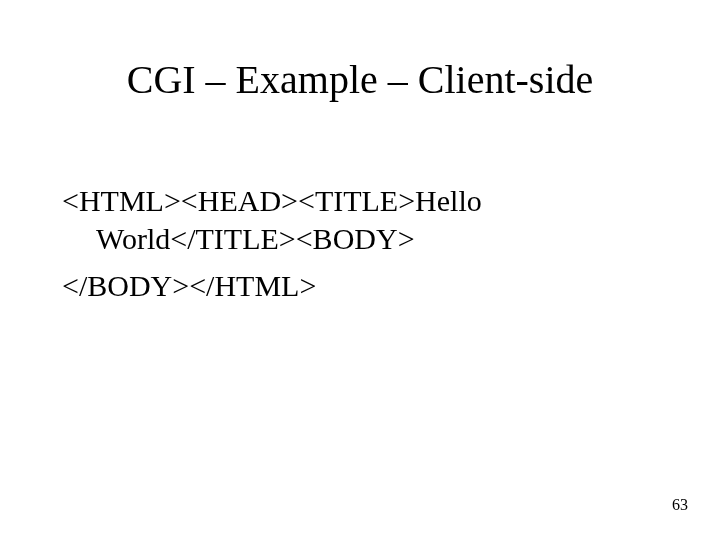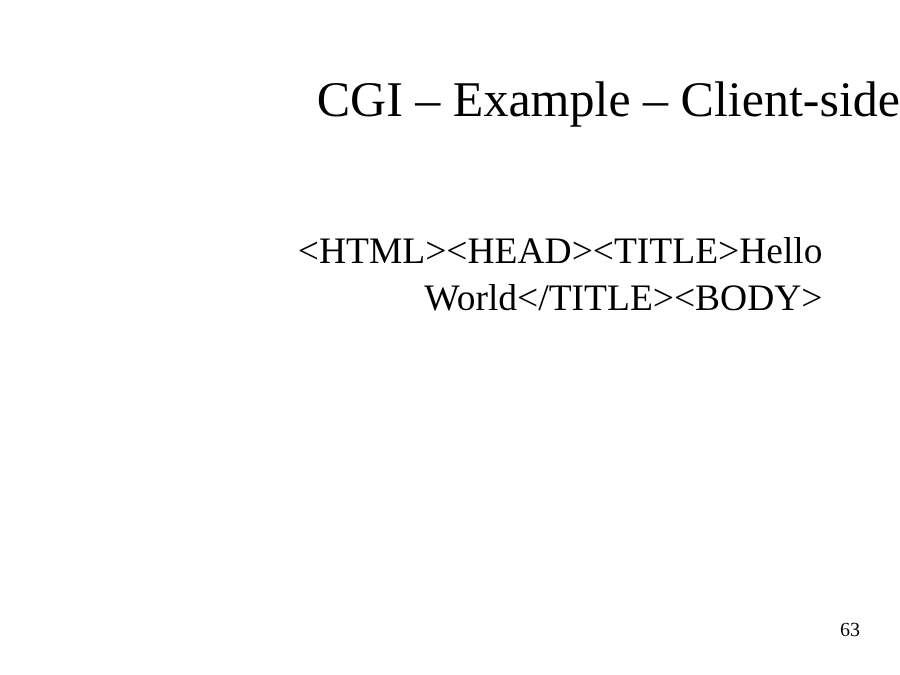--- a/index.html
+++ b/index.html
@@ -15,57 +15,57 @@
     position: relative;
     width: 720px;
     height: 540px;
     box-sizing: border-box;
   }
   .title {
     position: absolute;
     top: 56px;
     left: 0;
     width: 100%;
-    text-align: right;
+    text-align: center;
     font-size: 40px;
     font-weight: normal;
   }
   .body {
     position: absolute;
     top: 152px;
     left: 62px;
     right: 62px;
     font-size: 30px;
     line-height: 1.28;
   }
   .body p {
     margin: 0 0 8px 0;
   }
   .spacer {
     height: 30px;
   }
   .indent-wrap {
     padding-left: 34px;
     text-indent: -34px;
-    text-align: right;
   }
   .page-num {
     position: absolute;
     right: 32px;
     bottom: 26px;
     font-size: 16px;
   }
 </style>
 </head>
 <body>
 
 <div class="slide">
 
   <div class="title">CGI – Example – Client-side</div>
 
   <div class="body">
     <div class="spacer"></div>
     <p class="indent-wrap">&lt;HTML&gt;&lt;HEAD&gt;&lt;TITLE&gt;Hello World&lt;/TITLE&gt;&lt;BODY&gt;</p>
+    <p class="indent-wrap">&lt;/BODY&gt;&lt;/HTML&gt;</p>
   </div>
 
   <div class="page-num">63</div>
 
 </div>
 
 </body></html>

